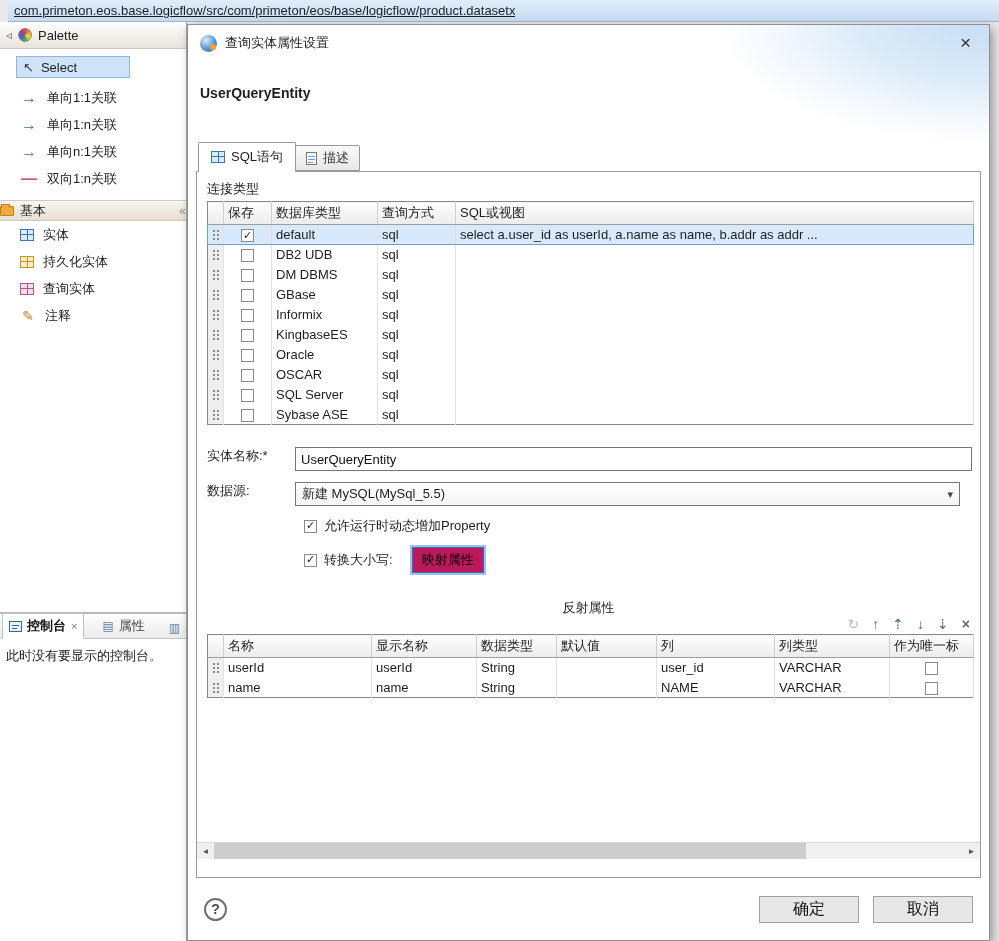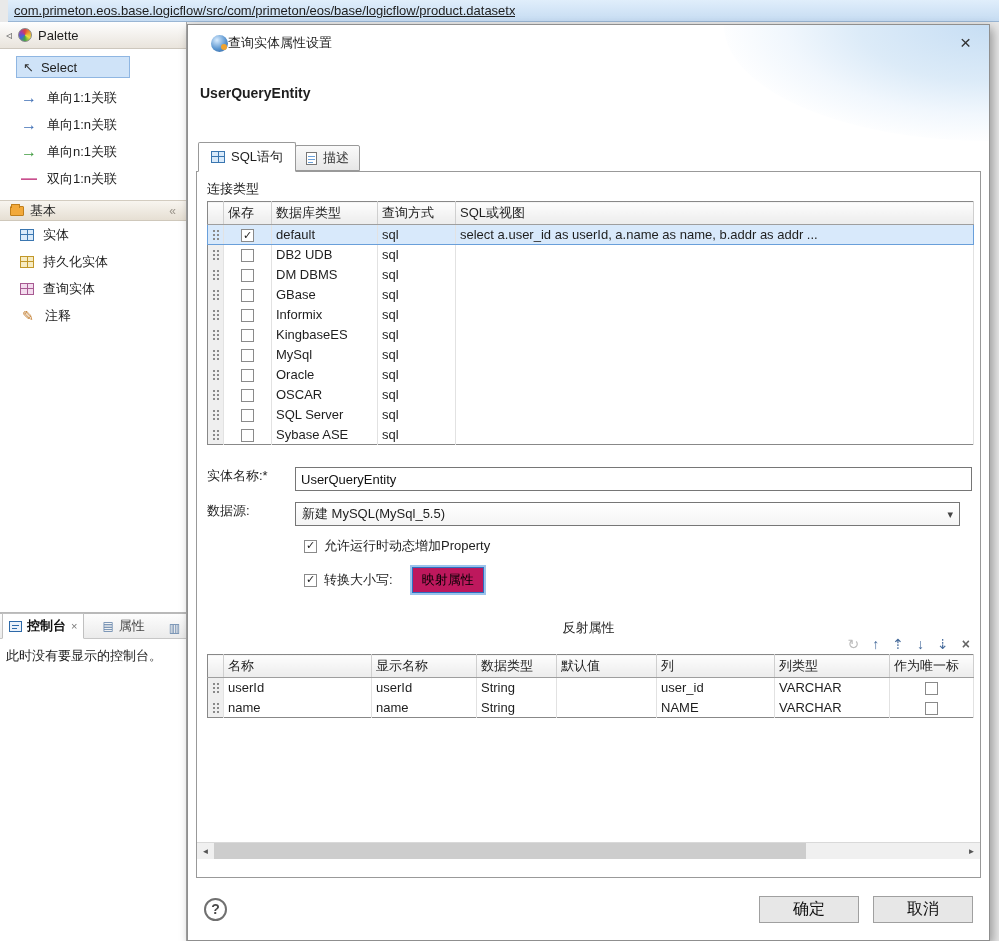--- a/index.html
+++ b/index.html
@@ -41,21 +41,21 @@
   .select-cursor { font-size: 13px; color: #333; }
   .rel-item, .basic-item {
     height: 27px; display: flex; align-items: center; gap: 9px; padding-left: 20px;
   }
   .rel-icon { font-size: 16px; font-weight: bold; width: 18px; text-align: center; }
   .rel-0, .rel-1 { color: #3f6fb5; }
   .rel-2 { color: #3f9b3f; }
   .rel-3 { color: #c94f8e; }
   .group-header {
     margin-top: 8px; height: 21px; display: flex; align-items: center; gap: 6px;
-    padding: 0 10px; background: linear-gradient(#f8f5f0, #e6dfd3);
+    padding: 0 0; background: linear-gradient(#f8f5f0, #e6dfd3);
     border-top: 1px solid #d3ccc0; border-bottom: 1px solid #cfc8bb;
   }
   .folder-icon {
     width: 14px; height: 10px; background: #f2a93b; border: 1px solid #c07f1c;
     border-radius: 1px; position: relative;
   }
   .folder-icon::before {
     content: ""; position: absolute; left: 0; top: -3px; width: 7px; height: 3px;
     background: #f2a93b; border: 1px solid #c07f1c; border-bottom: none; border-radius: 1px 1px 0 0;
   }
@@ -111,21 +111,21 @@
     box-shadow: 3px 4px 10px rgba(0,0,0,.35);
     display: flex; flex-direction: column;
   }
   .swoosh {
     position: absolute; top: 0; right: 0; width: 265px; height: 116px;
     background: radial-gradient(140% 140% at 100% 0%, #c7def4 0%, #dcebf8 35%, #f1f7fd 55%, #ffffff 74%);
     border-bottom-left-radius: 100%;
   }
   .dlg-titlebar {
     position: relative; height: 36px; display: flex; align-items: center;
-    padding: 0 12px; margin-left: 11px;
+    gap: 8px; padding: 0 12px;
   }
   .app-icon {
     width: 17px; height: 17px; border-radius: 50%;
     background: radial-gradient(circle at 35% 30%, #d8ecff, #5a95cf 55%, #2c5f9b);
     position: relative; flex: 0 0 auto;
   }
   .app-icon::after {
     content: ""; position: absolute; right: 1px; bottom: 2px; width: 6px; height: 6px;
     border-radius: 50%; background: #f0a32f;
   }
@@ -412,29 +412,20 @@
             <tr>
               <td class="handle"><span class="dots"></span></td>
               <td class="cb-cell">
                 <span class="cb"></span>
               </td>
               <td>KingbaseES</td>
               <td>sql</td>
               <td></td>
             </tr>
 
-            <tr>
-              <td class="handle"><span class="dots"></span></td>
-              <td class="cb-cell">
-                <span class="cb"></span>
-              </td>
-              <td>MySql</td>
-              <td>sql</td>
-              <td></td>
-            </tr>
 
             <tr>
               <td class="handle"><span class="dots"></span></td>
               <td class="cb-cell">
                 <span class="cb"></span>
               </td>
               <td>Oracle</td>
               <td>sql</td>
               <td></td>
             </tr>

